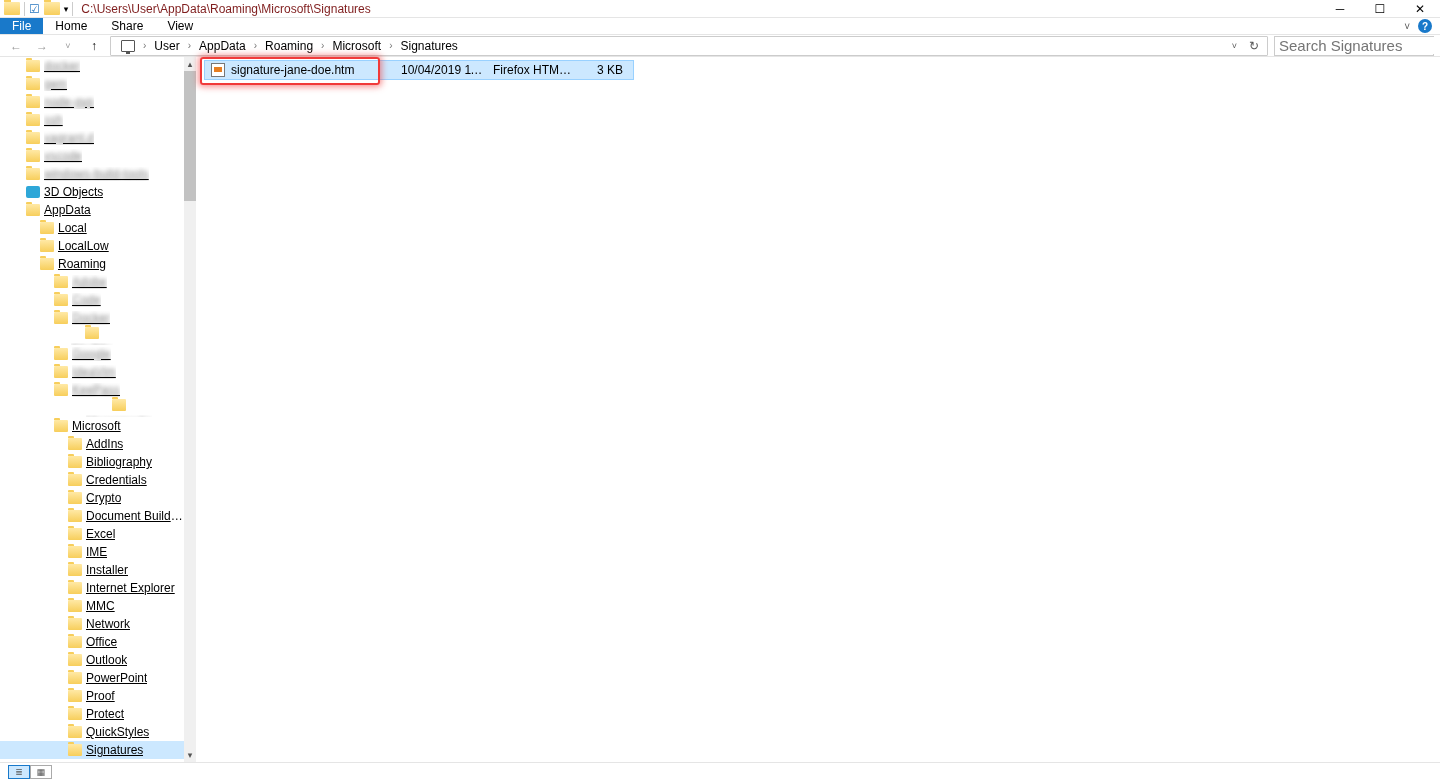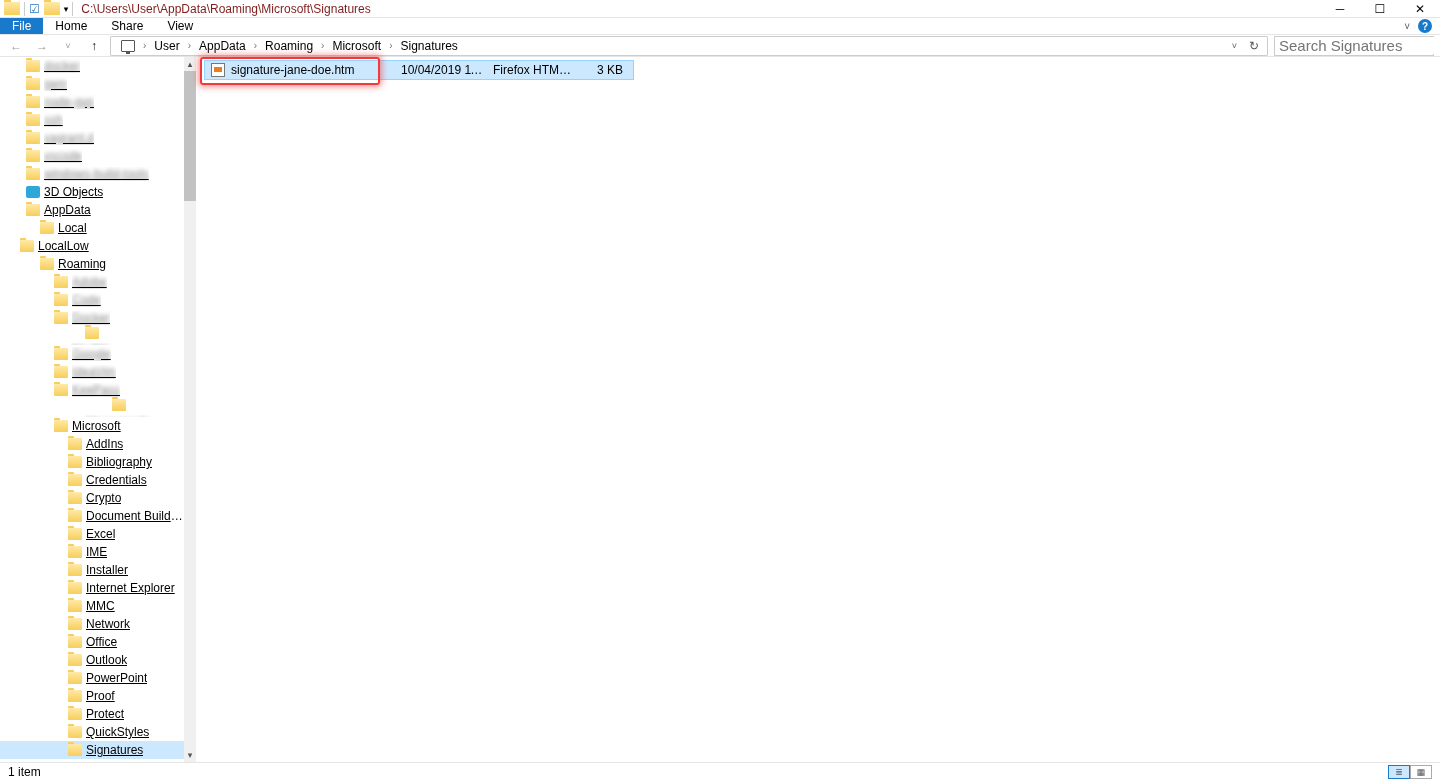--- a/index.html
+++ b/index.html
@@ -178,21 +178,21 @@
           <span class="label">3D Objects</span>
         </div>
         <div class="treeitem" style="padding-left: 26px;">
           <span class="folder-icon"></span>
           <span class="label">AppData</span>
         </div>
         <div class="treeitem" style="padding-left: 40px;">
           <span class="folder-icon"></span>
           <span class="label">Local</span>
         </div>
-        <div class="treeitem" style="padding-left: 20px;">
+        <div class="treeitem" style="padding-left: 40px;">
           <span class="folder-icon"></span>
           <span class="label">LocalLow</span>
         </div>
         <div class="treeitem" style="padding-left: 40px;">
           <span class="folder-icon"></span>
           <span class="label">Roaming</span>
         </div>
         <div class="treeitem blurred" style="padding-left: 54px;">
           <span class="folder-icon"></span>
           <span class="label">Adobe</span>
@@ -317,18 +317,17 @@
         <span class="cell" style="width:92px;">10/04/2019 11:33</span>
         <span class="cell" style="width:90px;">Firefox HTML Doc...</span>
         <span class="cell" style="width:48px; text-align:right;">3 KB</span>
       </div>
       <div class="highlight"></div>
     </div>
   </div>
 </div>
 
 <div class="statusbar">
-  <span class="status-left">1 item</span>
   <div class="viewtoggle">
     <div class="vt active">≣</div>
     <div class="vt">▦</div>
   </div>
 </div>
 
 </body></html>

